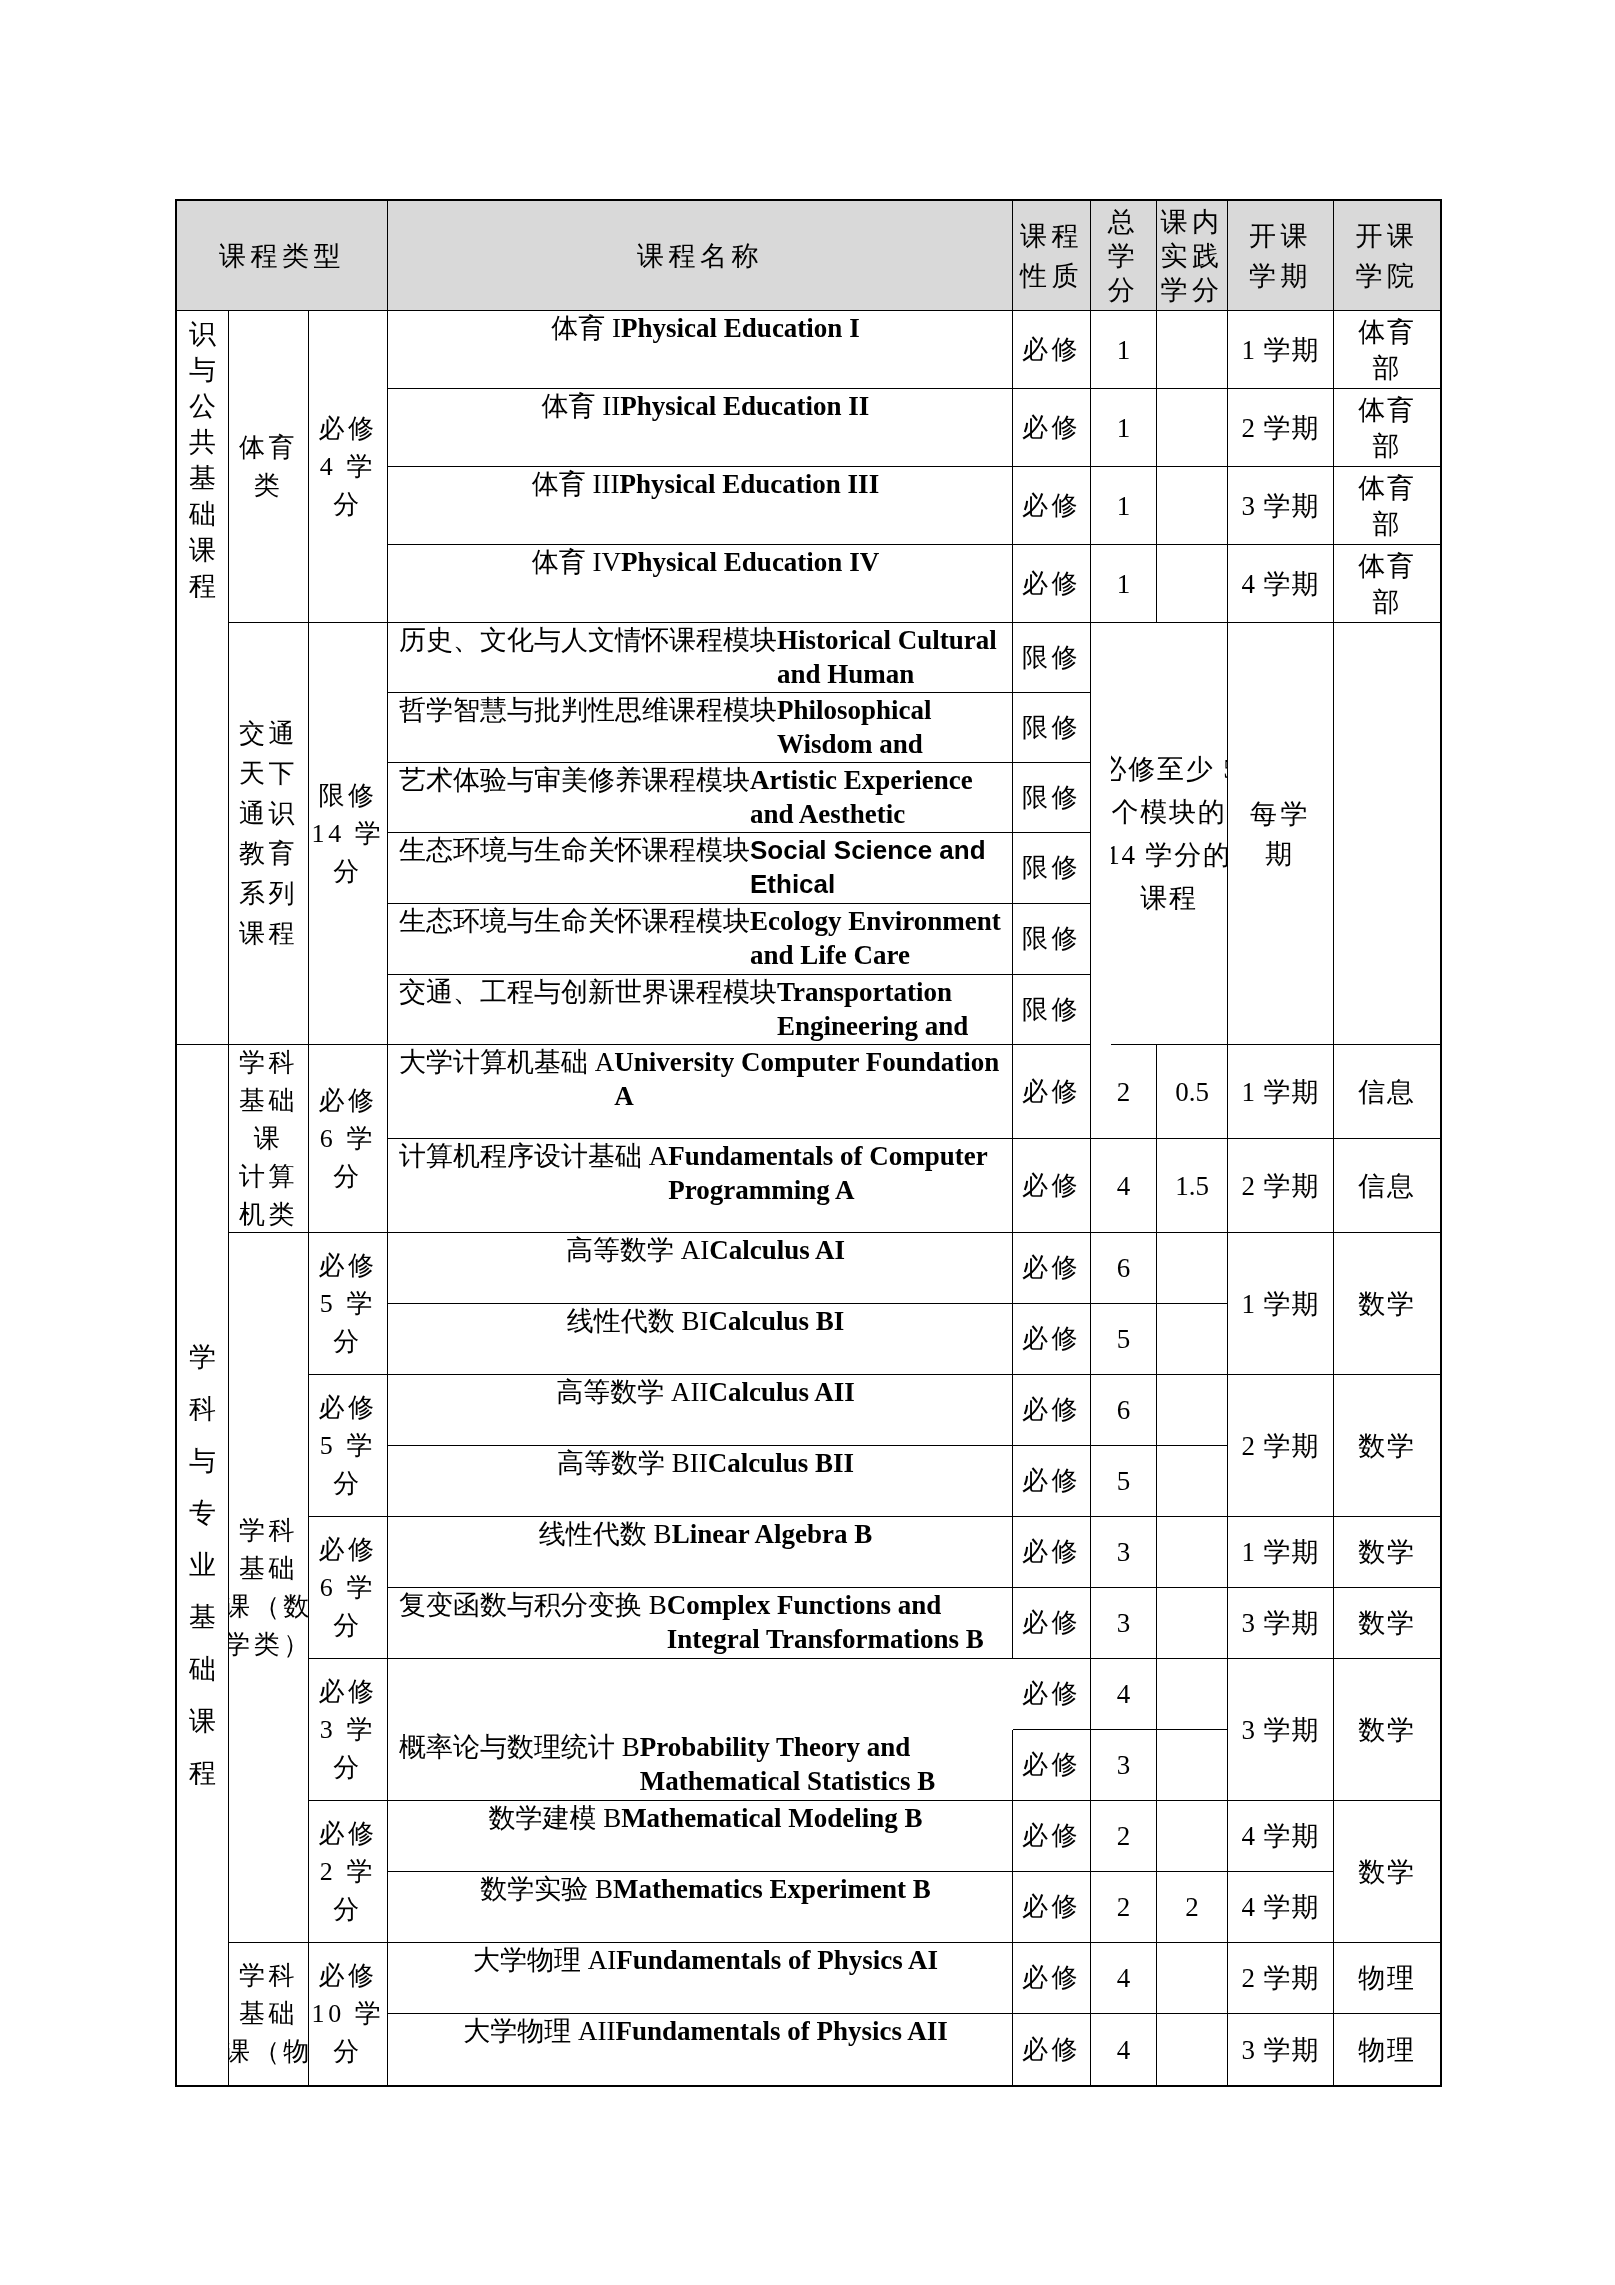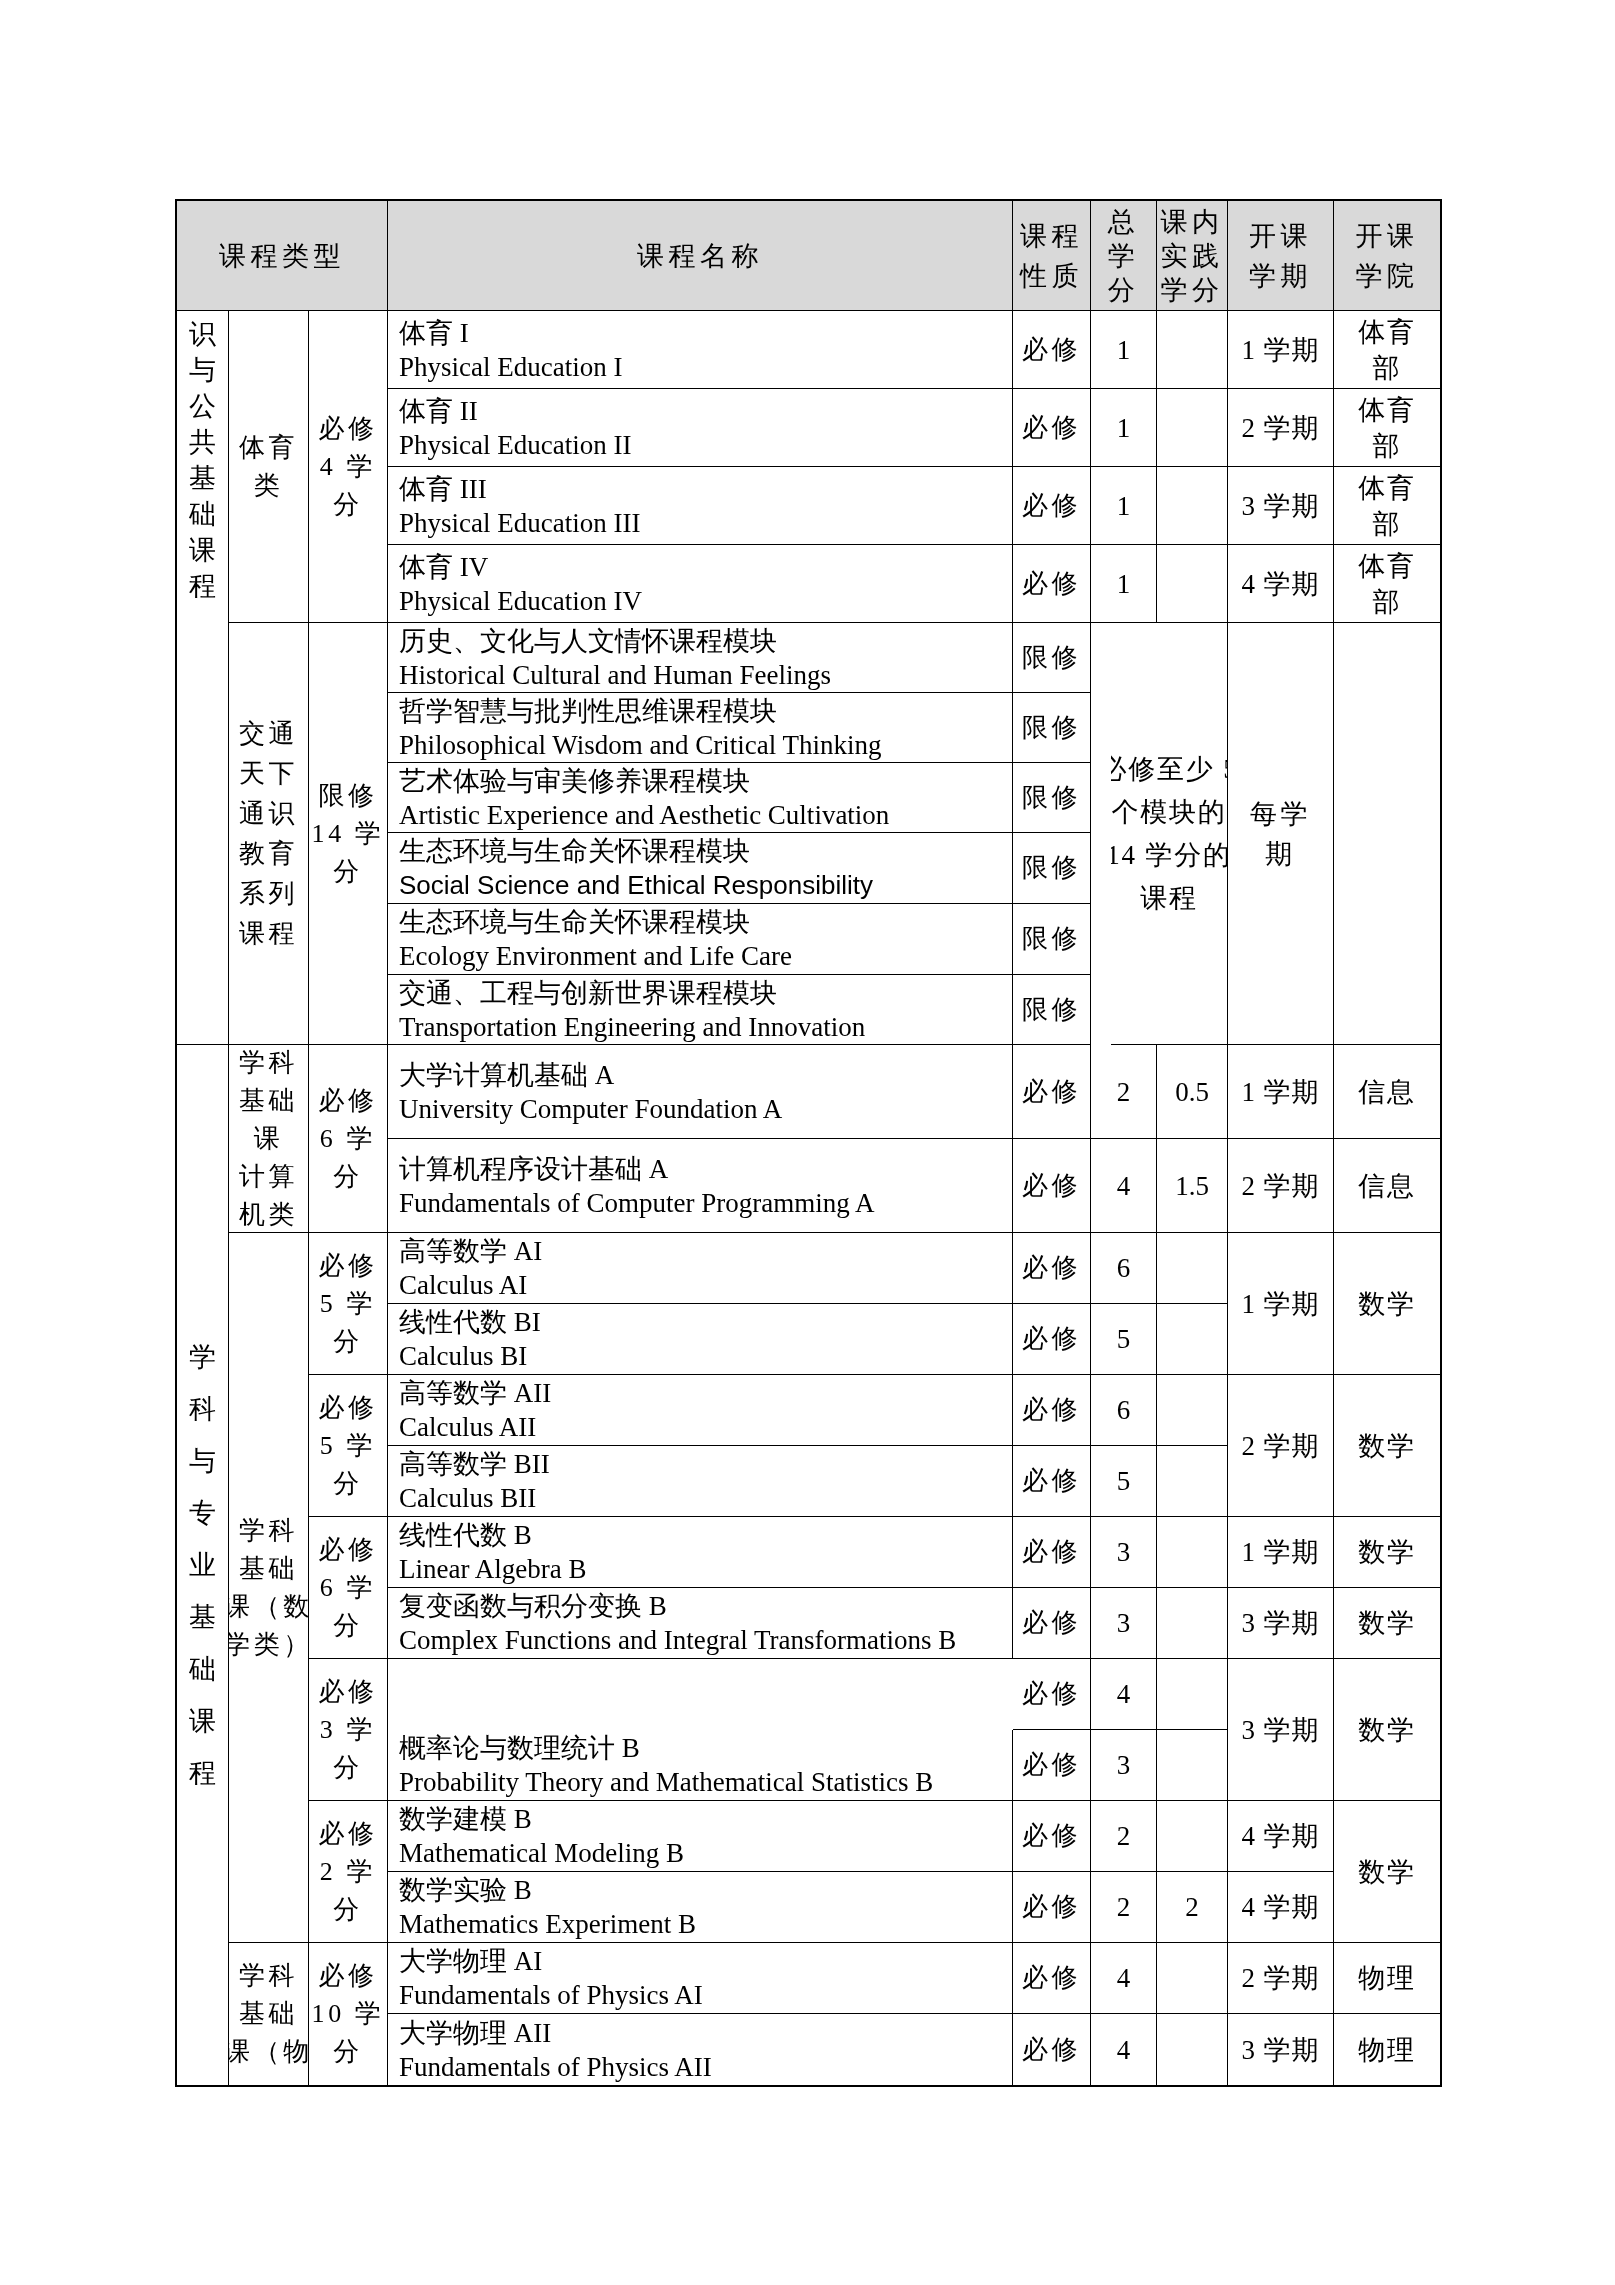--- a/index.html
+++ b/index.html
@@ -22,25 +22,25 @@
     text-align:center; white-space:pre; overflow:hidden;
   }
   .nr { border-right:none; }
   .nb { border-bottom:none; }
   .hd { background:#d9d9d9; letter-spacing:4.5px; line-height:40px; }
   .hd3 { line-height:34px; }
   .v  { letter-spacing:3.6px; line-height:38px; font-size:26px; }
   .vert { line-height:52px; letter-spacing:0; }
   .vtop { align-items:flex-start; padding-top:5.4px; line-height:36px; }
   .nm {
-    flex-direction:column; align-items:flex-start; justify-content:center;
+    align-items:flex-start; justify-content:center;
     text-align:left; padding-left:11px; white-space:normal; line-height:34px;
   }
   .nm .cn { white-space:pre; }
-  .nm .en { font-family:"Liberation Serif","DejaVu Serif",serif; }
+  .nm .en { font-family:"Liberation Serif","DejaVu Serif",serif;font-weight:bold; }
   .nm .en-sans { font-family:"Liberation Sans","DejaVu Sans",sans-serif; font-size:26px; }
   .req { line-height:43px; letter-spacing:1.8px;margin-left:20px; }
   .sem { letter-spacing:0.9px; }
   .sch { line-height:36px; letter-spacing:1.8px; }
   .mls { line-height:40px; letter-spacing:3.6px; }
 </style>
 </head>
 <body>
 
 <div id="page">

